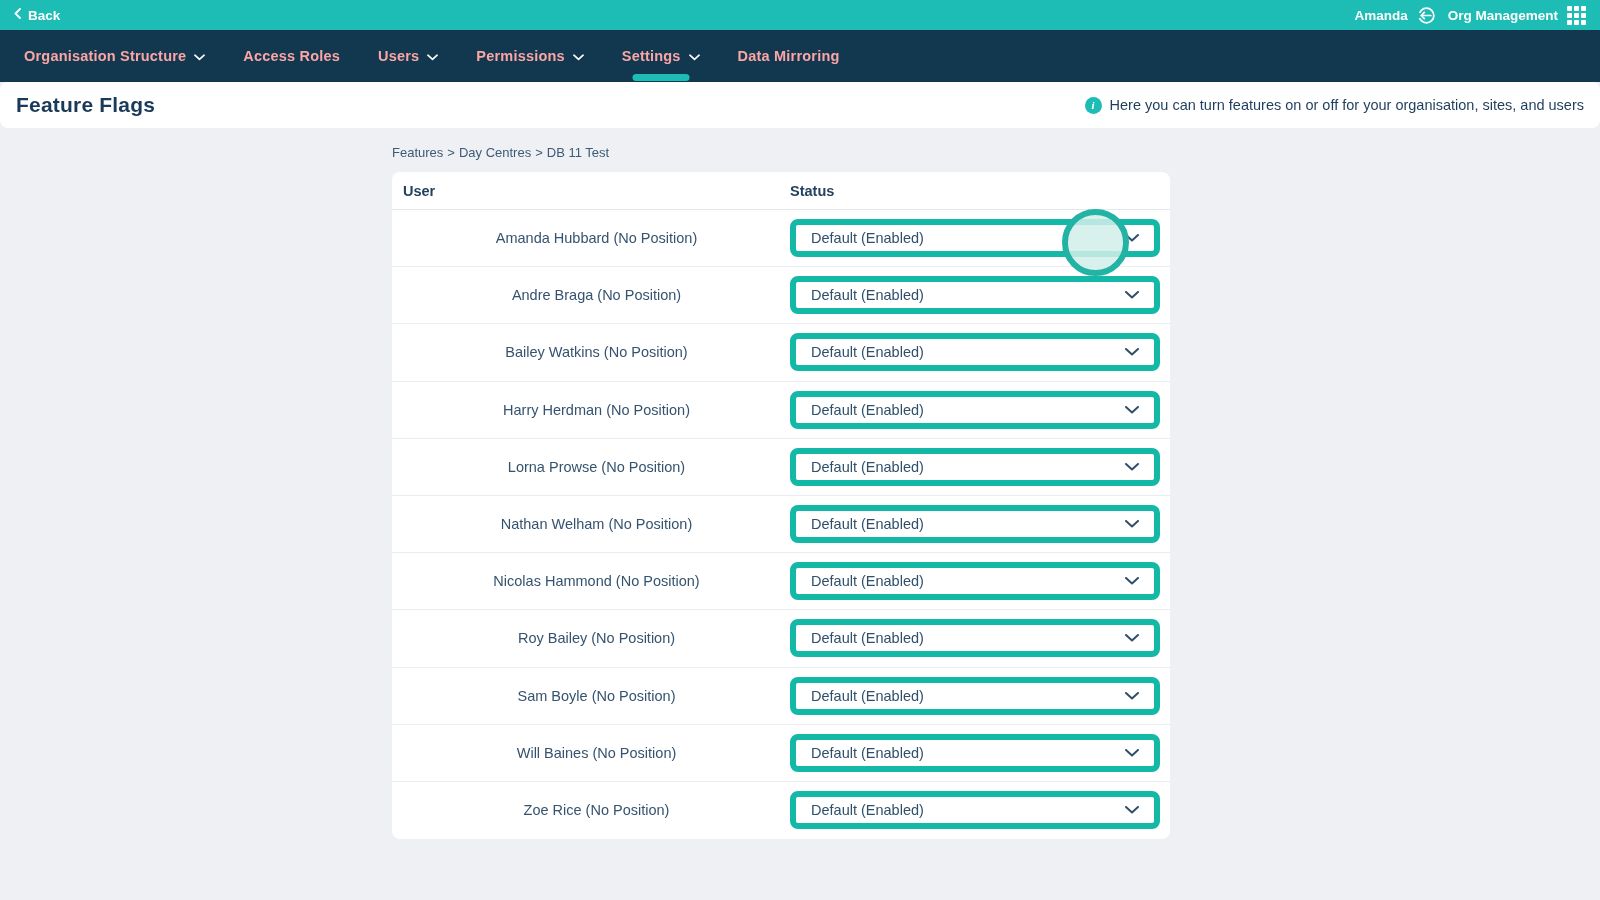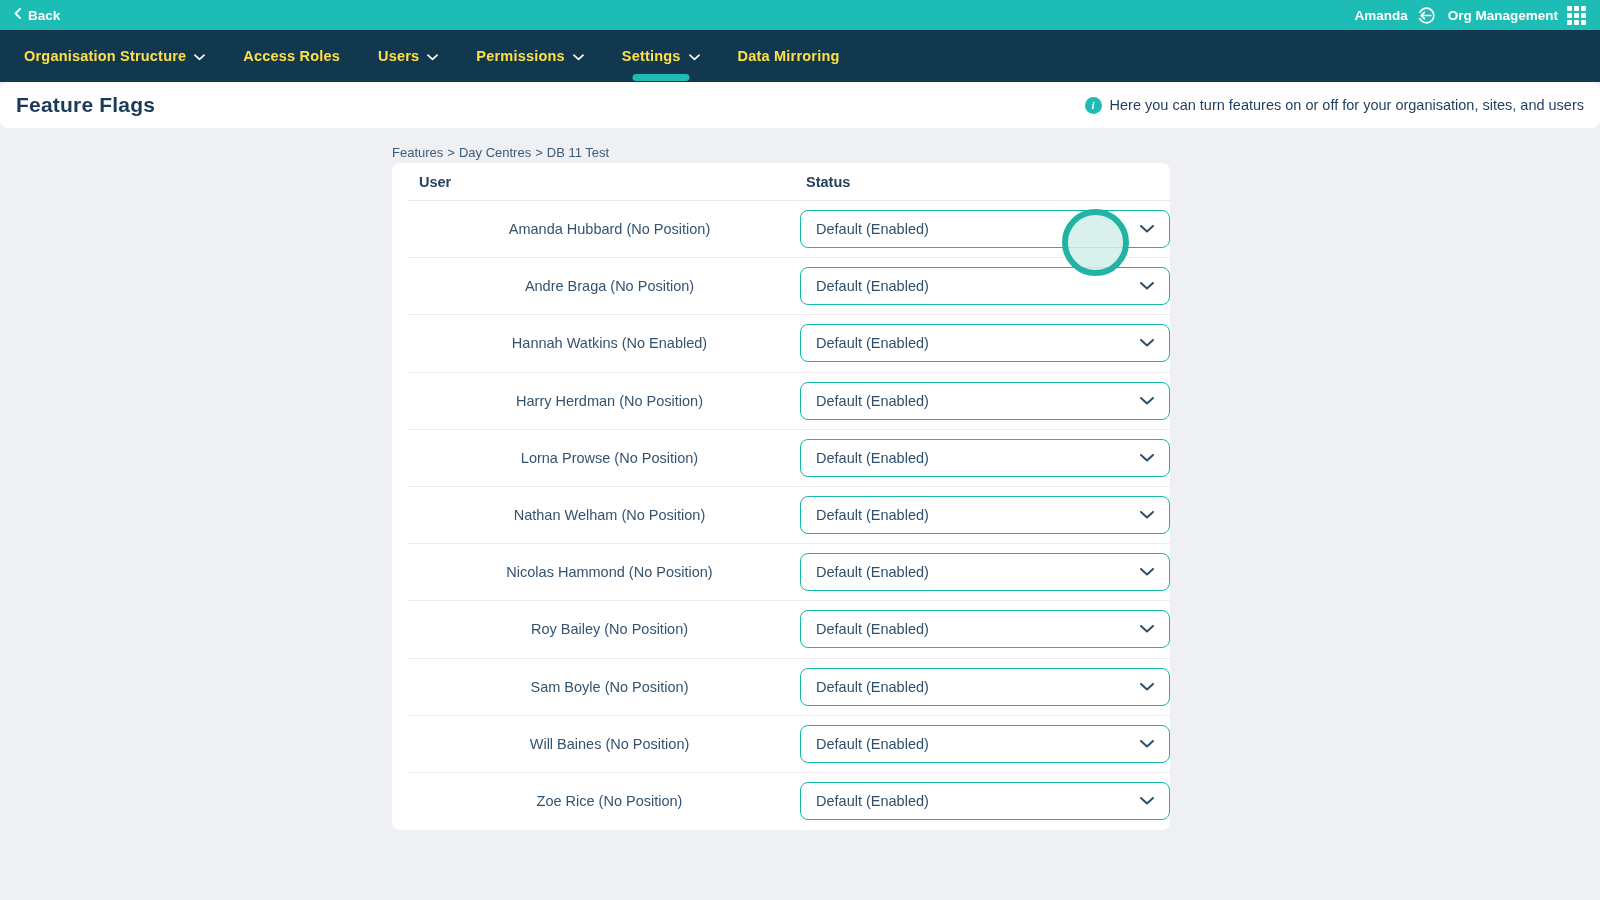--- a/index.html
+++ b/index.html
@@ -17,21 +17,21 @@
     height: 30px; background: #1dbcb4; color: #fff;
     display: flex; align-items: center; justify-content: space-between;
     padding: 0 14px; font-size: 13.5px; font-weight: 700;
   }
   .back-btn { display: flex; gap: 7px; cursor: pointer; }
   .topbar-right { display: flex; align-items: center; gap: 12px; }
   .topbar-right .group { display: flex; align-items: center; gap: 9px; cursor: pointer; }
 
   
   .navbar {
-    height: 52px; background: #123850; color: #fde047;
+    height: 52px; background: #123850; color: #fca5a5;
     display: flex; align-items: stretch; padding-left: 24px; gap: 38px;
     font-size: 14.5px; font-weight: 600; letter-spacing: .2px;
   }
   .nav-item { position: relative; display: flex; align-items: center; gap: 8px; cursor: pointer; }
   .active-pill {
     position: absolute; bottom: 1px; left: 50%; transform: translateX(-50%);
     width: 57px; height: 7px; border-radius: 5px; background: #1dbcb4;
   }
 
   
@@ -49,42 +49,41 @@
     font-family: "Liberation Serif", serif; font-style: italic;
   }
 
   
   .content { padding-left: 392px; }
   .breadcrumb { margin-top: 17px; font-size: 13px; color: #3d5a76; }
   .bc-item { cursor: pointer; }
   .bc-sep { margin: 0 4px; }
 
   .card {
-    margin-top: 3px; width: 778px; background: #fff; border-radius: 8px;
+    margin-top: 12px; width: 778px; background: #fff; border-radius: 8px;
     overflow: hidden;
-    padding-left: 16px;
   }
   .thead {
     display: flex; align-items: center; height: 38px;
     border-bottom: 1px solid #e4e7eb;
     font-size: 14.5px; font-weight: 700; color: #24415e;
   }
   .col-user { width: 398px; padding-left: 11px; }
   .col-status { flex: 1; }
   .trow {
     display: flex; align-items: center; height: 57.2px;
     border-bottom: 1px solid #ebedf0;
     text-align: center;
   }
   .trow:last-child { border-bottom: none; }
   .cell-user { width: 398px; padding-left: 11px; font-size: 14.5px; color: #35536f; }
   .cell-status { flex: 1; }
   .select {
     width: 370px; height: 38px; background: #fff;
-    border: 1px solid #14b8a6; border-radius: 8px;
+    border: 6px solid #14b8a6; border-radius: 8px;
     display: flex; align-items: center; justify-content: space-between;
     padding: 0 15px; font-size: 14.5px; color: #2f4f6b; cursor: pointer;
   }
 
   
   .click-highlight {
     position: absolute; left: 1062px; top: 209px;
     width: 67px; height: 67px; border-radius: 50%;
     border: 6px solid #23b3a5; background: rgba(209, 239, 234, 0.85);
     z-index: 5;
@@ -195,21 +194,21 @@
           <div class="cell-status">
             <div class="select">
               <span>Default (Enabled)</span>
               <svg width="14" height="8" viewBox="0 0 14 8">
                 <polyline points="1,1 7,6.5 13,1" fill="none" stroke="#2f4f6b" stroke-width="2" stroke-linecap="round" stroke-linejoin="round"></polyline>
               </svg>
             </div>
           </div>
         </div>
         <div class="trow">
-          <div class="cell-user">Hannah Watkins (No Enabled)</div>
+          <div class="cell-user">Bailey Watkins (No Position)</div>
           <div class="cell-status">
             <div class="select">
               <span>Default (Enabled)</span>
               <svg width="14" height="8" viewBox="0 0 14 8">
                 <polyline points="1,1 7,6.5 13,1" fill="none" stroke="#2f4f6b" stroke-width="2" stroke-linecap="round" stroke-linejoin="round"></polyline>
               </svg>
             </div>
           </div>
         </div>
         <div class="trow">

